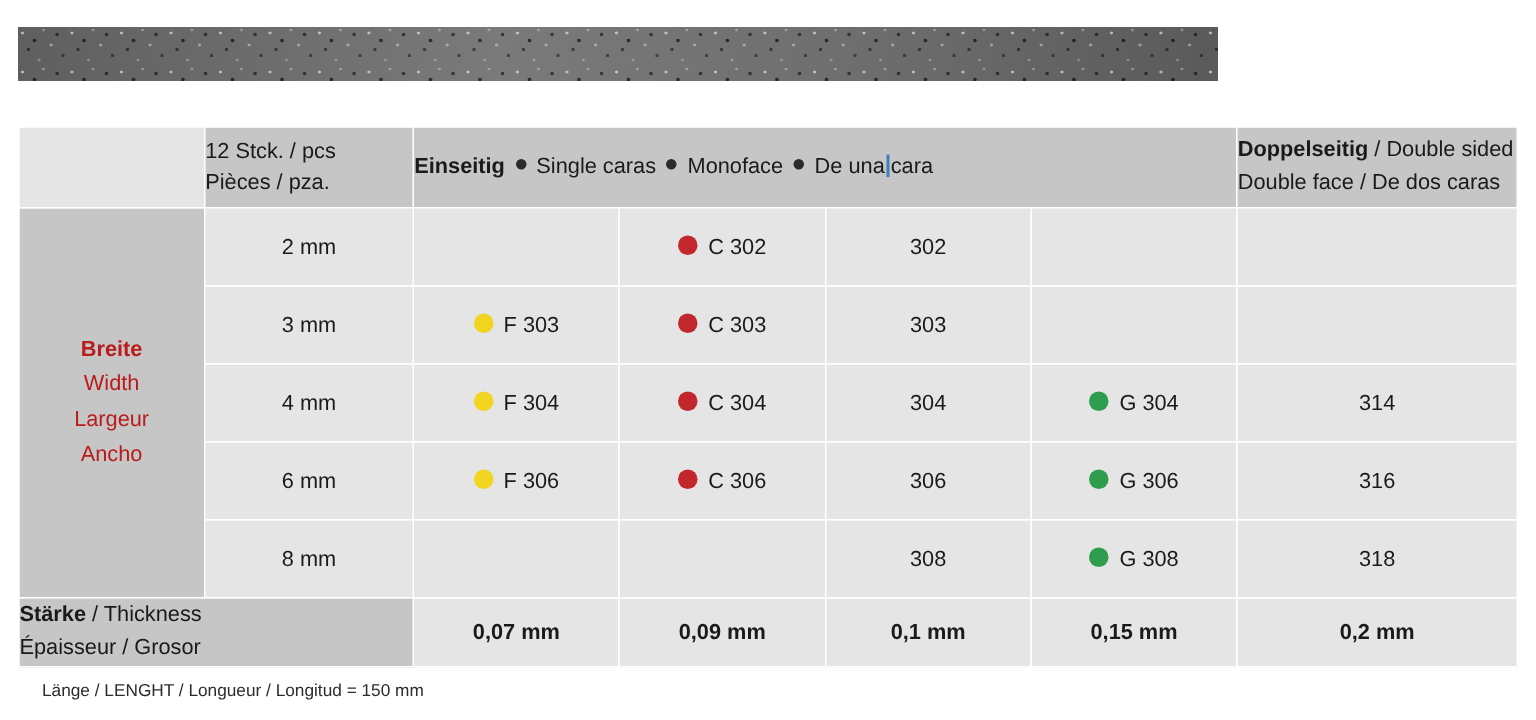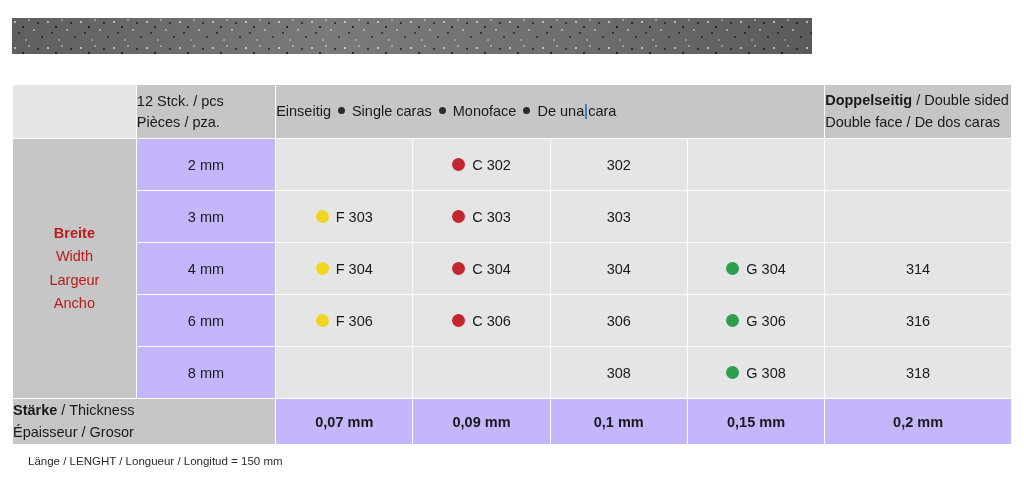--- a/index.html
+++ b/index.html
@@ -55,40 +55,40 @@
 
   .col-a { width: 120px; }
   .col-b { width: 135px; }
   .col-c { width: 133px; }
   .col-d { width: 133px; }
   .col-e { width: 133px; }
   .col-f { width: 133px; }
   .col-g { width: 181px; }
 
   .c-grey { background: #c6c6c6; }
-  .c-blue { background: #c4b5fd; }
+  .c-blue { background: #e5e5e5; }
   .c-white { background: #e5e5e5; }
 
   
   .hdr {
     height: 54px;
   }
   .hdr-count {
     padding: 6px 0 6px 10px;
     font-size: 13.5px;
     line-height: 1.42;
     color: #1a1a1a;
   }
   .hdr-single {
     padding: 6px 0 6px 14px;
     font-size: 15px;
     line-height: 1.4;
     white-space: nowrap;
   }
-  .hdr-single b { font-weight: normal; }
+  .hdr-single b { font-weight: bold; }
   .dot-sep {
     display: inline-block;
     width: 7px; height: 7px;
     border-radius: 50%;
     background: #2b2b2b;
     margin: 0 7px;
     position: relative;
     top: -2px;
   }
   .caret {

